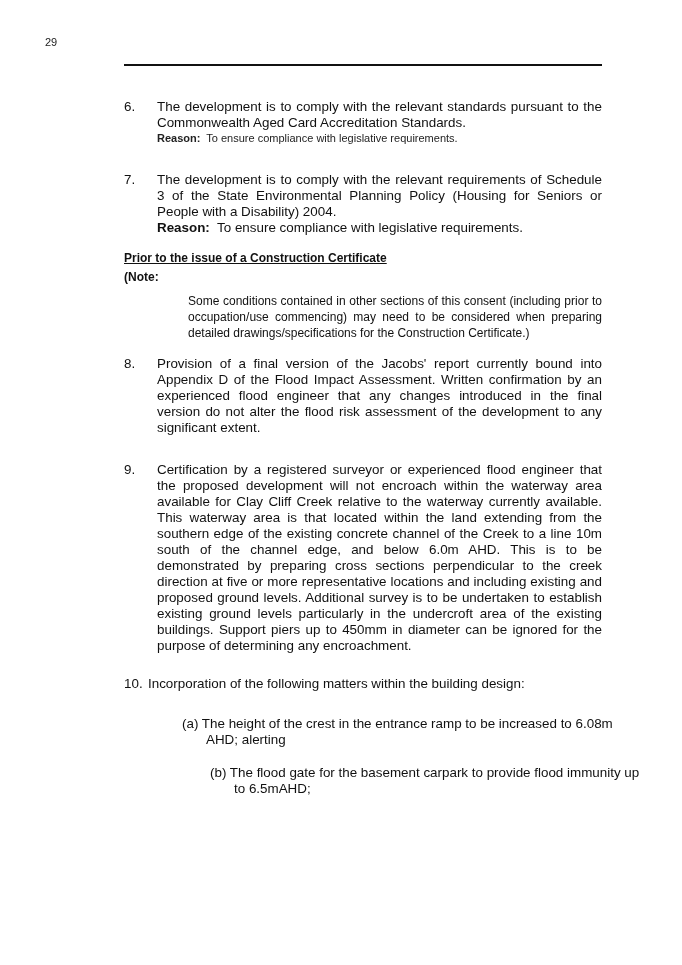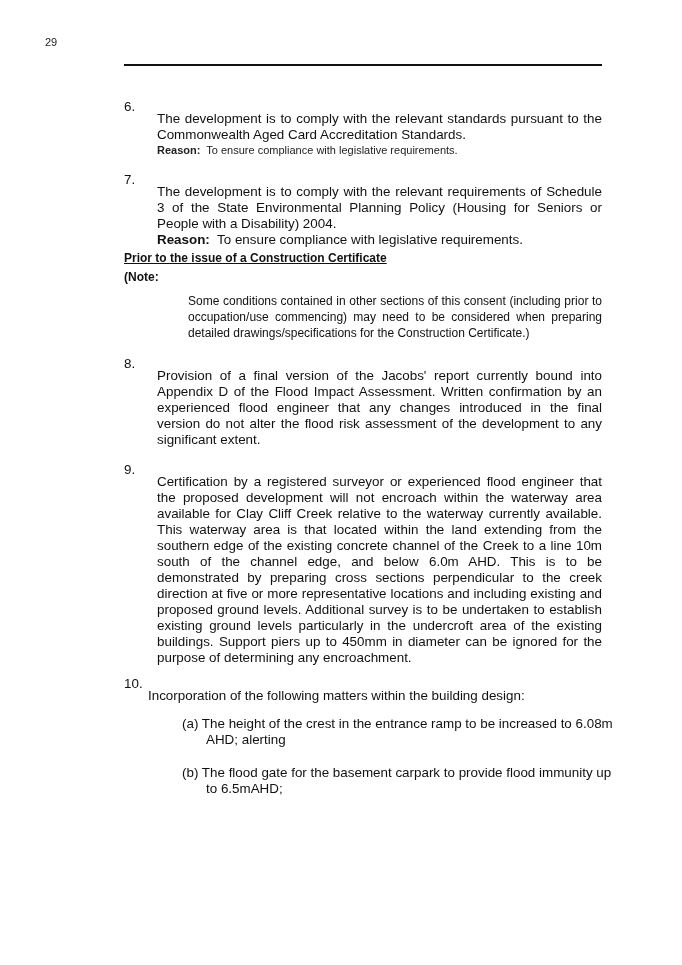--- a/index.html
+++ b/index.html
@@ -4,21 +4,21 @@
   <style>
     html, body { margin: 0; padding: 0; background: #ffffff; }
     body { width: 682px; height: 965px; position: relative; overflow: hidden;
            font-family: "Liberation Sans", sans-serif; color: #111; }
     .page-number { position: absolute; top: 36px; left: 0; width: 100%; text-align: left;
                    font-size: 11px; color: #222; padding-left: 45px; box-sizing: border-box; }
     .rule { position: absolute; top: 64px; left: 124px; width: 478px; height: 2px; background: #111; }
     .block { position: absolute; left: 124px; width: 478px; font-size: 13.4px; line-height: 16px; }
     .item { display: flex; }
     .num { width: 33px; flex: none; }
-    .body { flex: 1; text-align: justify; margin-top: 12px; }
+    .body { flex: 1; text-align: justify; }
     .body.left { text-align: left; }
     .reason-small { font-size: 11px; line-height: 15px; color: #222; }
     .reason-small b { font-weight: bold; }
     .reason b { font-weight: bold; }
     .heading { position: absolute; left: 124px; top: 251px; font-size: 12px; font-weight: bold;
                text-decoration: underline; text-align: right; }
     .note { position: absolute; left: 124px; top: 269px; width: 478px; display: flex; font-size: 12px; line-height: 16px; }
     .note-label { width: 64px; flex: none; font-weight: bold; }
     .note-body { flex: 1; text-align: justify; margin-top: 24px; }
     .sub { position: absolute; left: 182px; width: 437px; font-size: 13.4px; line-height: 16px;
@@ -78,13 +78,13 @@
 </div>
 
 <div class="block" style="top:676px;">
   <div class="item">
     <span class="num" style="width:24px;">10.</span>
     <div class="body left">Incorporation of the following matters within the building design:</div>
   </div>
 </div>
 
 <div class="sub" style="top:716px;">(a) The height of the crest in the entrance ramp to be increased to 6.08m AHD; alerting</div>
-<div class="sub" style="top:765px;">(b) The flood gate for the basement carpark to provide flood immunity up to 6.5mAHD;</div>
+<div class="sub" style="top:765px;margin-left:28px;">(b) The flood gate for the basement carpark to provide flood immunity up to 6.5mAHD;</div>
 
 </body></html>

